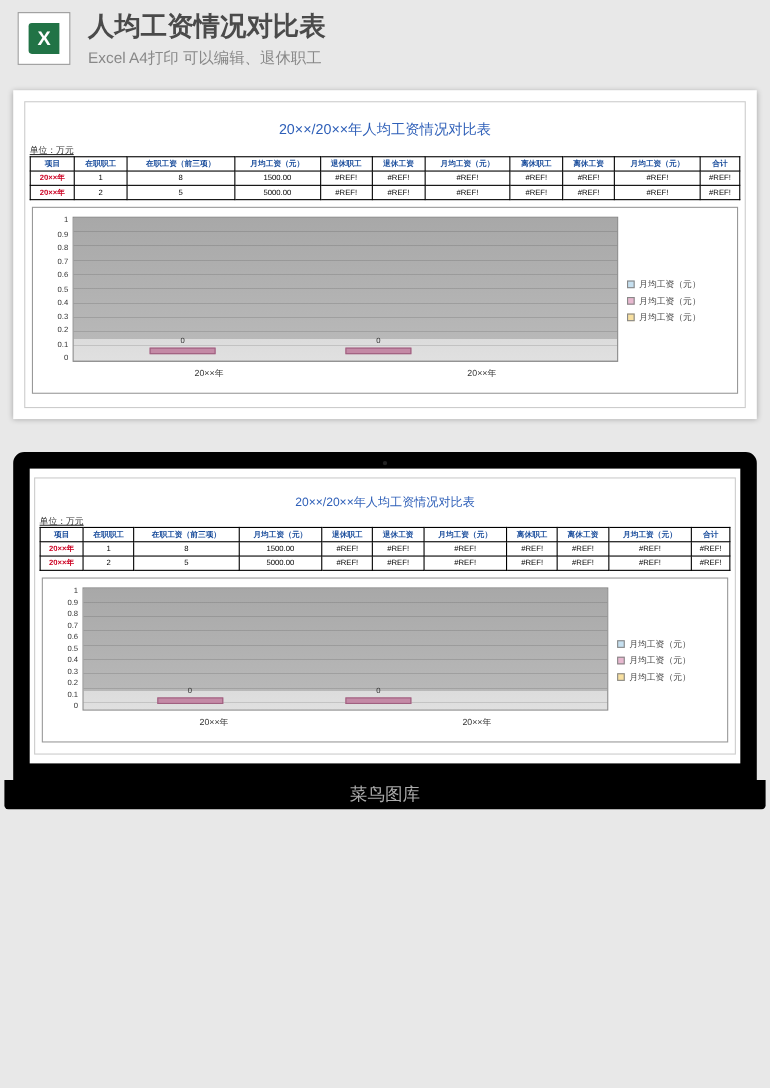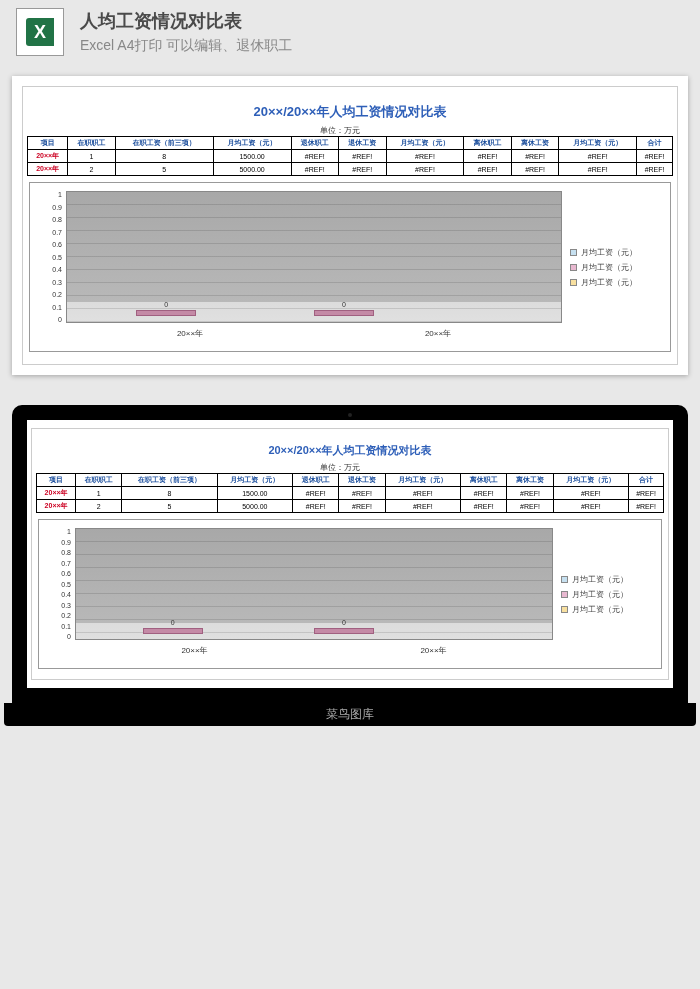--- a/index.html
+++ b/index.html
@@ -1,29 +1,29 @@
 <!DOCTYPE html>
 <html><head>
 <meta charset="utf-8">
 <style>
 * { box-sizing: border-box; margin: 0; padding: 0; }
 body { background: #e8e8e8; font-family: "Microsoft YaHei", Arial, sans-serif; width: 700px; }
 
 .header-bar { display: flex; align-items: center; background: #e8e8e8; padding: 8px 16px; gap: 16px; }
 .excel-icon { width: 48px; height: 48px; background: #fff; border: 1px solid #999; position: relative; display: flex; align-items: center; justify-content: center; }
 .excel-icon .x { width: 28px; height: 28px; background: #217346; color: #fff; font-weight: bold; font-size: 18px; display: flex; align-items: center; justify-content: center; border-radius: 3px 0 0 3px; }
-.header-text h1 { color: #4a4a4a; font-size: 18px; font-weight: bold; margin-bottom: 4px; }
+.header-text h1 { color: #4a4a4a; font-size: 24px; font-weight: bold; margin-bottom: 4px; }
 .header-text p { color: #888; font-size: 14px; }
 
 .preview { background: #fff; margin: 12px; padding: 10px; box-shadow: 0 1px 5px rgba(0,0,0,0.3); }
 
 .inner { border: 1px solid #ccc; padding: 10px 4px; }
 
-.title { text-align: center; color: #2e5fb8; font-weight: bold; font-size: 13px; margin: 6px 0 4px; }
-.unit { text-align: center; font-size: 8px; color: #333; margin-right: 20px; }
+.title { text-align: center; color: #2e5fb8; font-weight: normal; font-size: 13px; margin: 6px 0 4px; }
+.unit { text-align: left; font-size: 8px; color: #333; margin-right: 20px; text-decoration: underline; }
 
 table { border-collapse: collapse; width: 100%; font-size: 7px; }
 th, td { border: 1px solid #000; padding: 1px 2px; text-align: center; }
 th { color: #1a4d9c; font-weight: bold; background: #fff; }
 .row-head { color: #c02; font-weight: bold; }
 
 .chart-box { border: 1px solid #999; margin: 6px 2px 2px; padding: 8px; position: relative; height: 170px; display: flex; }
 .chart-area { flex: 1; position: relative; }
 .y-axis { position: absolute; left: 0; top: 0; bottom: 20px; width: 24px; display: flex; flex-direction: column; justify-content: space-between; font-size: 7px; color: #333; text-align: right; }
 .plot { position: absolute; left: 28px; right: 0; top: 0; bottom: 20px; background: linear-gradient(180deg, #a8a8a8 0%, #b8b8b8 85%, #dcdcdc 85%, #e0e0e0 100%); border: 1px solid #888; }
@@ -39,21 +39,21 @@
 .legend-item { display: flex; align-items: center; gap: 4px; }
 .swatch { width: 7px; height: 7px; border: 1px solid #888; }
 .sw1 { background: #c6e0f0; } .sw2 { background: #e8b8d0; } .sw3 { background: #f8e0a0; }
 
 .laptop { margin: 30px 12px 0; background: #000; border: 3px solid #000; border-radius: 10px 10px 0 0; padding: 12px; position: relative; }
 .laptop::after { content: ""; position: absolute; top: 5px; left: 50%; transform: translateX(-50%); width: 4px; height: 4px; background: #222; border-radius: 50%; }
 .laptop .screen { background: #fff; padding: 8px 4px; }
 .laptop .inner { border: 1px solid #ccc; padding: 8px 4px; }
 .laptop .title { font-size: 11px; }
 .laptop .chart-box { height: 150px; }
-.base { background: #000; margin: 0 4px; padding: 3px 0; text-align: center; color: #aaa; font-size: 12px; border-radius: 0 0 4px 4px; }
+.base { background: #000; margin: 0 4px; padding: 3px 0; text-align: center; color: #aaa; font-size: 16px; border-radius: 0 0 4px 4px; }
 </style>
 </head>
 <body>
 
 <div class="header-bar">
   <div class="excel-icon">
       <div class="x">X</div>
     </div>
   <div class="header-text">
     <h1>人均工资情况对比表</h1>

